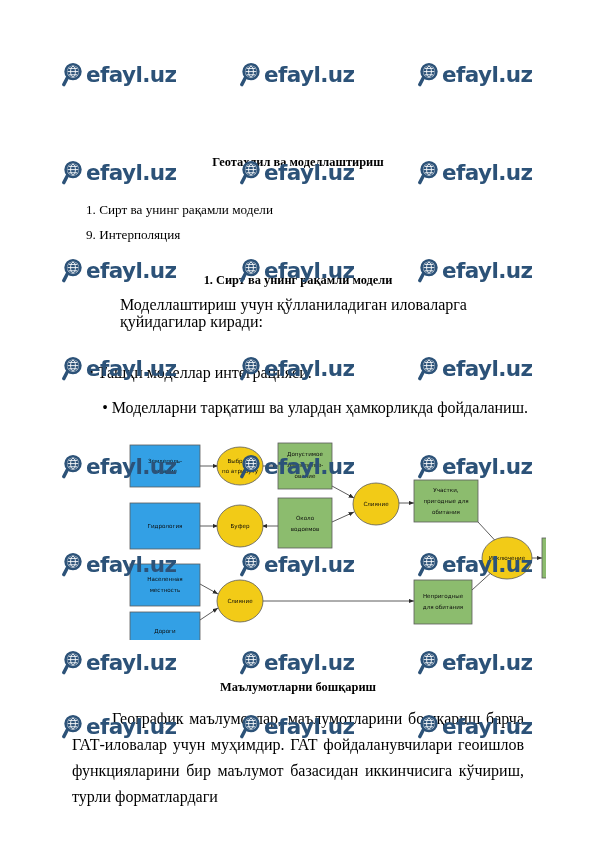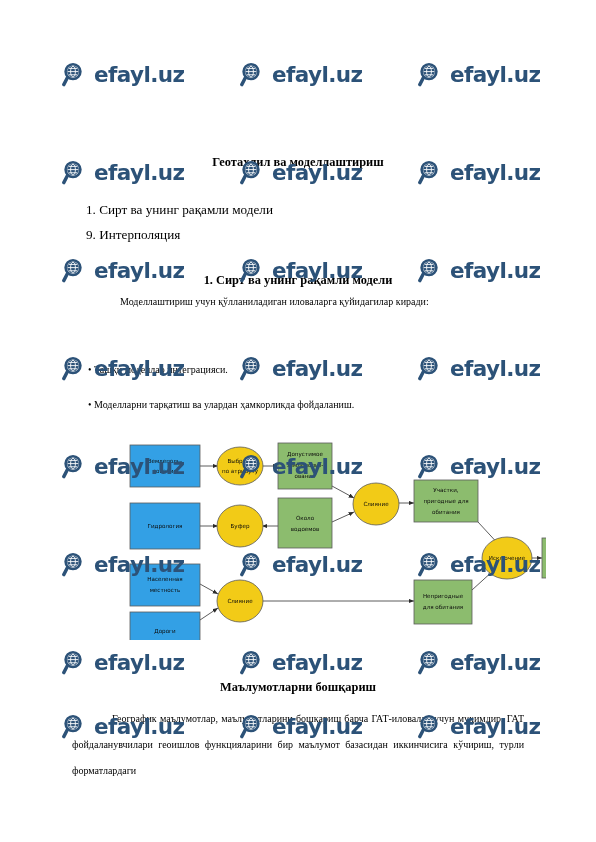--- a/index.html
+++ b/index.html
@@ -23,21 +23,21 @@
   .watermark-layer {
     position: absolute;
     inset: 0;
     z-index: 3;
     pointer-events: none;
   }
   .wm {
     position: absolute;
     display: flex;
     align-items: center;
-    gap: 12px;
+    gap: 4px;
     color: #2c5278;
     font-family: "DejaVu Sans", "Liberation Sans", sans-serif;
     font-weight: 700;
     font-size: 21.5px;
     letter-spacing: -0.6px;
     white-space: nowrap;
   }
   .wm .wm-text { margin-left: -3px; }
   .wm svg { display: block; }
 
@@ -50,21 +50,21 @@
   .heading {
     position: absolute;
     left: 0;
     width: 596px;
     text-align: center;
     font-weight: 700;
     font-size: 12.4px;
   }
   .para {
     position: absolute;
-    font-size: 10px;
+    font-size: 16px;
     line-height: 1.05;
   }
   .para.just {
     text-align: justify;
     text-align-last: left;
   }
   .list-item {
     position: absolute;
     font-size: 13.2px;
   }
@@ -100,21 +100,21 @@
 
     <div class="list-item" style="left:86px; top:227px;">9. Интерполяция</div>
 
     <div class="heading" style="top:273px;">1. Сирт ва унинг рақамли модели</div>
 
     <div class="para" style="left:120px; top:297px; width:430px;">Моделлаштириш учун қўлланиладиган иловаларга қуйидагилар киради:</div>
 
 
     <div class="para" style="left:88px; top:365px; width:440px;">•   Ташқи моделлар интеграцияси.</div>
 
-    <div class="para" style="left:88px; top:400px; width:440px;">• Моделларни тарқатиш ва улардан ҳамкорликда фойдаланиш.</div>
+    <div class="para" style="left:88px; top:400px; width:440px;text-align:right;">• Моделларни тарқатиш ва улардан ҳамкорликда фойдаланиш.</div>
 
     <div class="heading" style="top:680px;">Маълумотларни бошқариш</div>
 
     <div class="para just" style="left:72px; top:706px; width:452px; line-height:26px; text-indent:40px;">Географик маълумотлар, маълумотларини бошқариш барча ГАТ-иловалар учун муҳимдир. ГАТ фойдаланувчилари геоишлов функцияларини бир маълумот базасидан иккинчисига кўчириш, турли форматлардаги</div>
   </div>
 
   <div class="diagram">
     <svg width="420" height="200" viewBox="0 0 420 200">
       <defs>
         <marker id="ah" markerWidth="7" markerHeight="7" refX="6" refY="2.5" orient="auto" markerUnits="strokeWidth">

